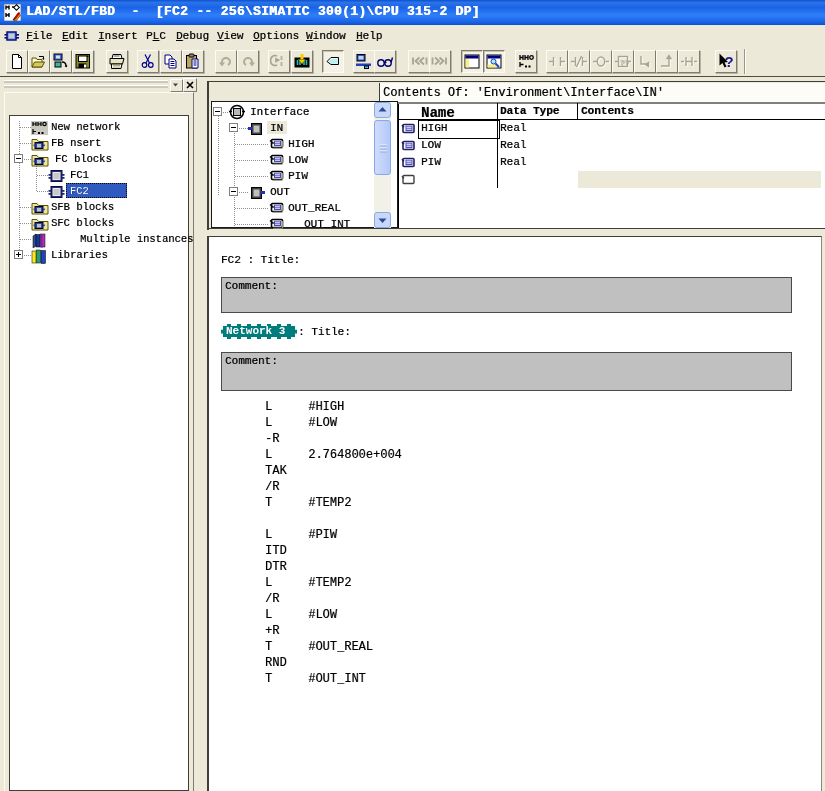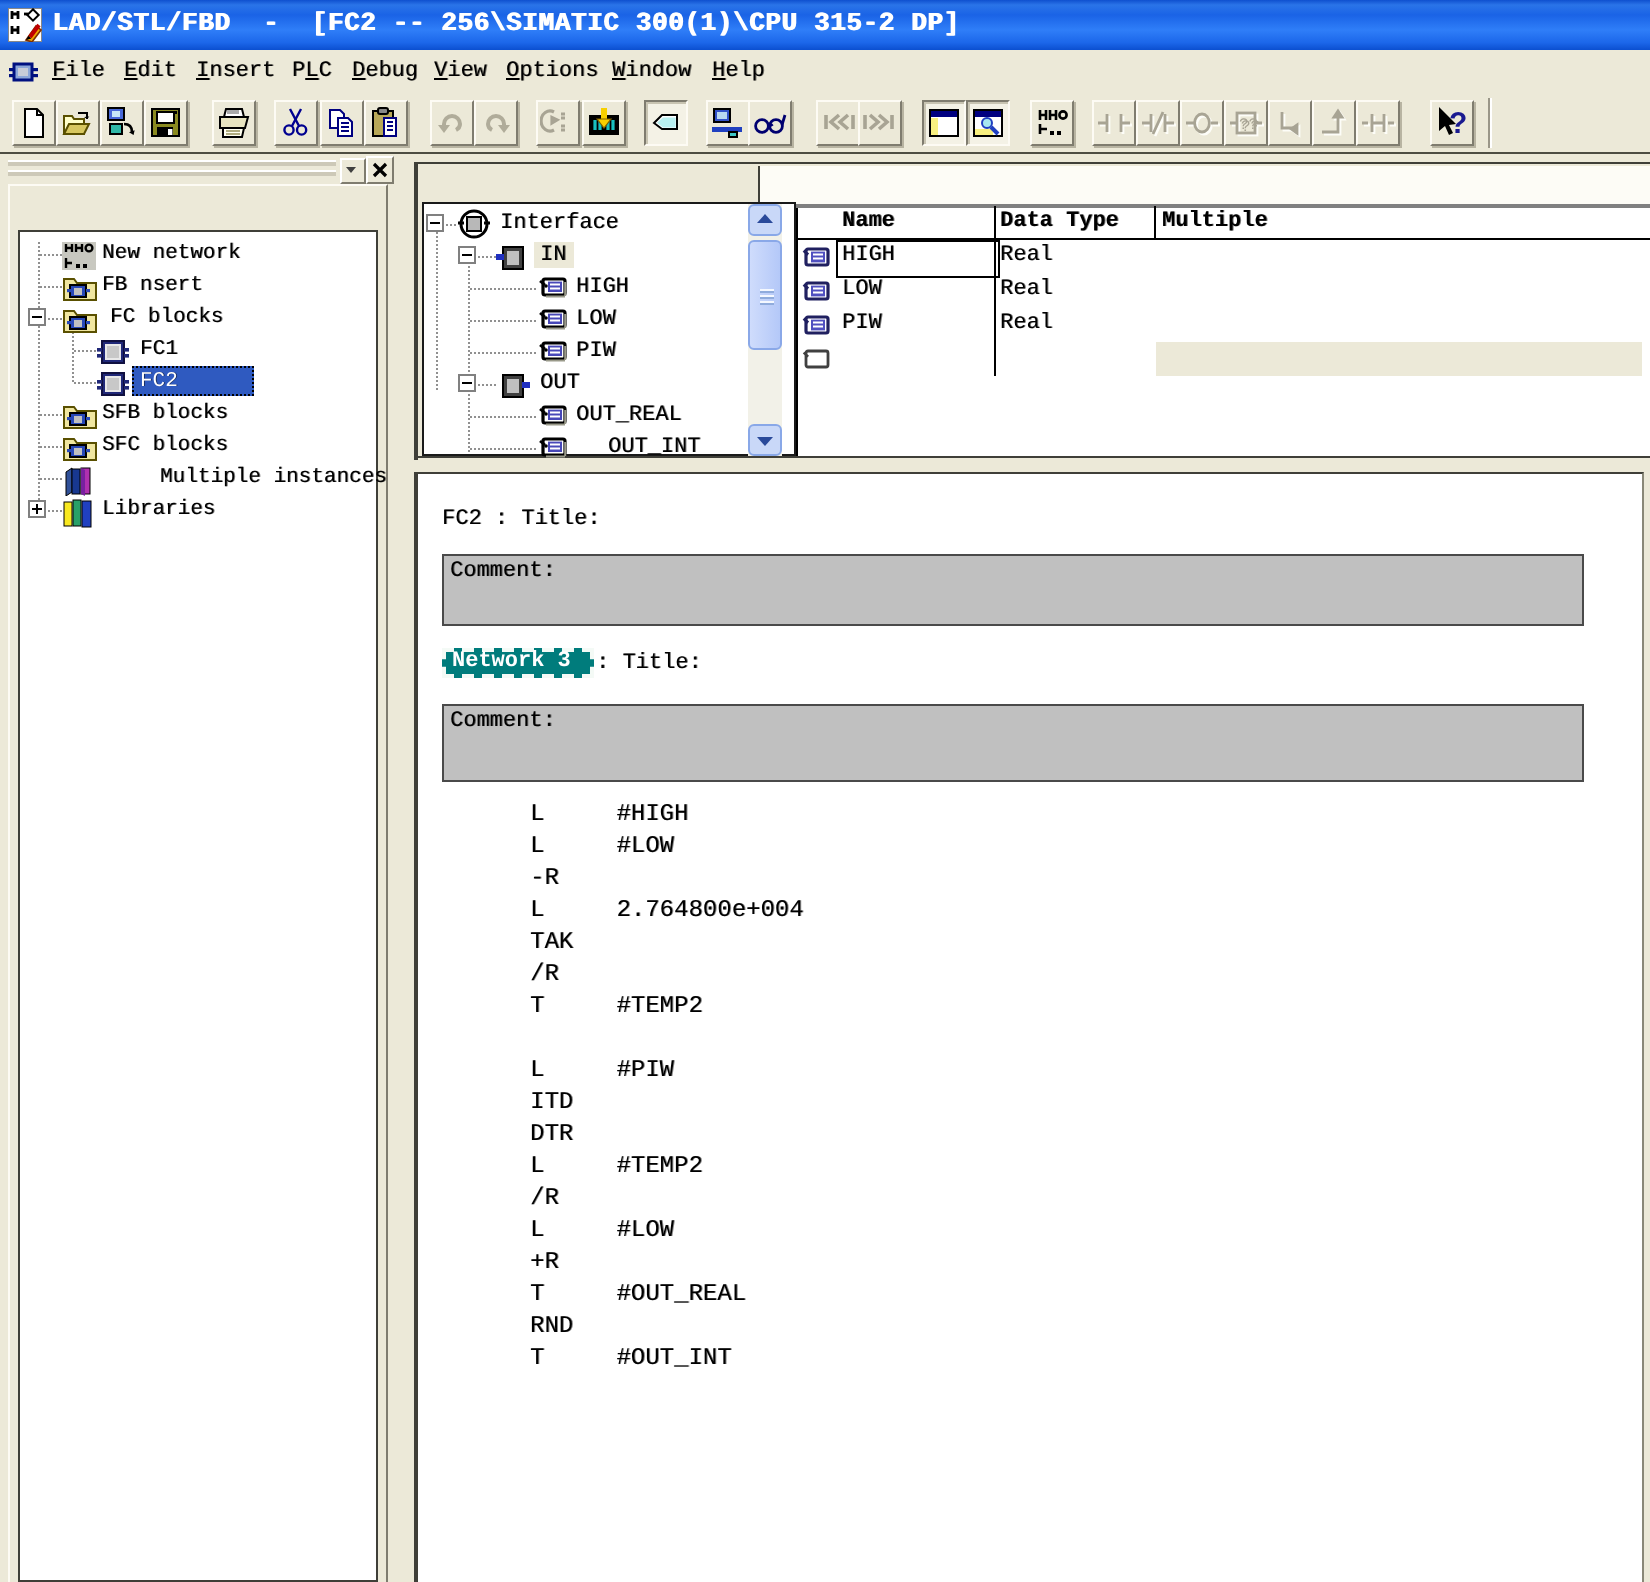--- a/index.html
+++ b/index.html
@@ -437,20 +437,21 @@
       </svg>
     </div>
 <div class="abs" style="left:14px;top:250px;width:9px;height:9px;box-sizing:border-box;background:#fff;border:1px solid #808080;">
       <svg width="7" height="7" viewBox="0 0 7 7">
         <path d="M1 3.5h5M3.5 1v5" stroke="#000"></path>
       </svg>
     </div>
 
 <div class="abs" style="left:207px;top:81px;width:616px;height:148px;border-left:2px solid #3f3f38;border-top:1px solid #3f3f38;background:#ece9d8;"></div>
 <div id="conthdr" class="abs"></div>
+<div class="abs t11" style="left:383px;top:86px;font-size:12px;white-space:pre;">Contents Of: 'Environment\Interface\IN'</div>
 <div id="vartree" class="abs"></div>
 <div class="abs" style="left:207px;top:228px;width:618px;height:1px;background:#3f3f38;"></div>
 <div class="abs" style="left:218px;top:112px;width:1px;height:84px;background-image:repeating-linear-gradient(to bottom,#909090 0 1px,transparent 1px 2px);"></div>
 <div class="abs" style="left:234px;top:129px;width:1px;height:97px;background-image:repeating-linear-gradient(to bottom,#909090 0 1px,transparent 1px 2px);"></div>
 <div class="abs" style="left:223px;top:112px;width:5px;height:1px;background-image:repeating-linear-gradient(to right,#909090 0 1px,transparent 1px 2px);"></div>
 <svg class="abs" style="left:228px;top:104px" width="18" height="16" viewBox="0 0 18 16">
       <circle cx="9" cy="8" r="6.5" fill="none" stroke="#000" stroke-width="1.5"></circle>
       <rect x="5.5" y="4.5" width="7" height="7" fill="#b8b8b8" stroke="#000"></rect>
       <path d="M1 7.5h3M14 7.5h3" stroke="#000" stroke-width="1.5"></path>
     </svg>
@@ -554,23 +555,23 @@
         <path d="M5 24h7M5 27h7M5 30h7" stroke="#f4f8ff" stroke-width="1"></path>
         <path d="M5 25h7M5 28h7M5 31h7" stroke="#90acdc" stroke-width="1"></path>
       </svg>
     </div>
 
 <div class="abs" style="left:398px;top:103px;width:427px;height:125px;background:#fff;border-left:1px solid #000;"></div>
 <div class="abs" style="left:398px;top:119px;width:427px;height:1px;background:#000;"></div>
 <div class="abs" style="left:398px;top:103px;width:427px;height:1px;background:#808080;"></div>
 <div class="abs" style="left:497px;top:103px;width:1px;height:85px;background:#000;"></div>
 <div class="abs" style="left:577px;top:103px;width:1px;height:16px;background:#000;"></div>
-<div class="abs t11" style="left:421px;top:105px;font-size:11px;font-weight:bold;white-space:pre;">Name</div>
+<div class="abs t11" style="left:421px;top:105px;font-size:14px;font-weight:bold;white-space:pre;">Name</div>
 <div class="abs t11" style="left:500px;top:105px;font-size:11px;font-weight:bold;white-space:pre;">Data Type</div>
-<div class="abs t11" style="left:581px;top:105px;font-size:11px;font-weight:bold;white-space:pre;">Multiple</div>
+<div class="abs t11" style="left:581px;top:105px;font-size:11px;font-weight:bold;white-space:pre;">Contents</div>
 <svg class="abs" style="left:401px;top:123px" width="14" height="11" viewBox="0 0 14 11">
       <path d="M3 1.5 h9 a1 1 0 0 1 1 1 v6 a1 1 0 0 1 -1 1 h-9 a1 1 0 0 1 -1-1 v-6 a1 1 0 0 1 1-1z" fill="#fff" stroke="#202060" stroke-width="1.6"></path>
       <path d="M0.8 2.3 l2.3 2" stroke="#202060" stroke-width="1.4"></path>
       <rect x="4.5" y="2.8" width="7" height="5.4" fill="#5050c0"></rect>
       <path d="M5.5 4.2h5M5.5 6.2h5" stroke="#fff" stroke-width="1"></path>
     </svg>
 <div class="abs t11" style="left:421px;top:122px;font-size:11px;">HIGH</div>
 <div class="abs t11" style="left:500px;top:122px;font-size:11px;">Real</div>
 <svg class="abs" style="left:401px;top:140px" width="14" height="11" viewBox="0 0 14 11">
       <path d="M3 1.5 h9 a1 1 0 0 1 1 1 v6 a1 1 0 0 1 -1 1 h-9 a1 1 0 0 1 -1-1 v-6 a1 1 0 0 1 1-1z" fill="#fff" stroke="#202060" stroke-width="1.6"></path>

